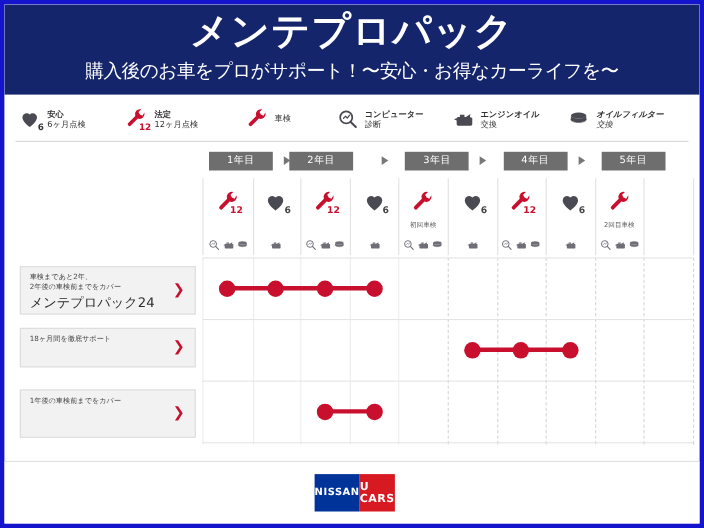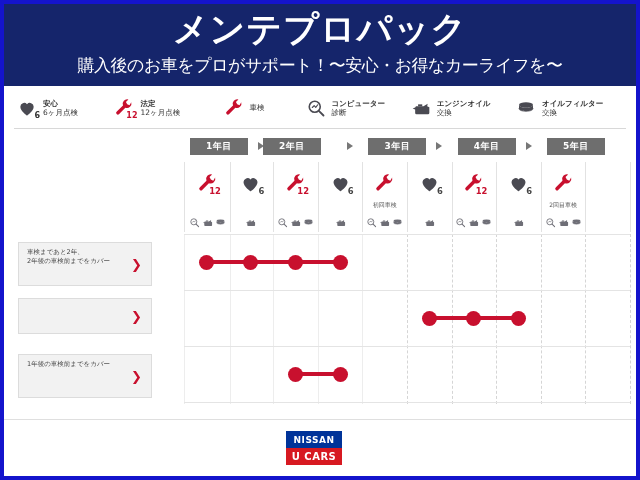--- a/index.html
+++ b/index.html
@@ -39,21 +39,21 @@
   .lg-txt b{font-weight:bold;display:block;}
   .lg-txt span{display:block;}
   .legend-rule{
     position:absolute;left:10px;top:124px;width:612px;height:1px;background:#d8d8d8;
   }
 
   
   .years{position:absolute;left:180px;top:134px;width:446px;height:19px;}
   .yearbox{
     position:absolute;top:0;height:17px;width:58px;background:#6e6e6e;
-    color:#fff;font-size:9px;font-weight:bold;text-align:center;line-height:17px;
+    color:#fff;font-size:9px;font-weight:normal;text-align:center;line-height:17px;
     letter-spacing:0.5px;
   }
   .yarrow{
     position:absolute;top:4px;width:0;height:0;
     border-left:6px solid #777;border-top:4.5px solid transparent;border-bottom:4.5px solid transparent;
   }
 
   
   .grid{position:absolute;left:180px;top:158px;width:446px;height:70px;}
   .gcol{
@@ -69,21 +69,21 @@
   
   .rowarea{position:absolute;left:180px;top:230px;width:446px;height:170px;}
   .rcol{
     position:absolute;top:0;width:44.6px;height:170px;border-right:1px solid #ededed;
   }
   .rcol.first{border-left:1px solid #ededed;}
   .rcol.dash{border-right:1px dashed #d5d5d5;}
   .rrule{position:absolute;left:0;width:446px;height:1px;background:#e4e4e4;}
 
   .label{
-    position:absolute;left:14px;width:134px;
+    position:absolute;left:14px;width:160px;
     background:#f2f2f2;border:1px solid #dcdcdc;
     box-sizing:border-box;padding:5px 6px 6px 8px;
   }
   .lsmall{font-size:6.5px;color:#444;line-height:9px;white-space:nowrap;}
   .lbig{font-size:12px;color:#2b2b2b;line-height:16px;margin-top:1px;white-space:nowrap;}
   .lchev{
     position:absolute;right:9px;top:50%;transform:translateY(-50%);
     color:#c8102e;font-size:13px;font-weight:bold;line-height:1;
   }
 
@@ -91,21 +91,21 @@
   .dot{
     position:absolute;width:13px;height:13px;border-radius:50%;
     background:#c8102e;box-shadow:0 0 0 1px #c8102e;
   }
 
   
   .footer{
     position:absolute;left:0;bottom:0;width:632px;height:56px;background:#fff;
     display:flex;align-items:center;justify-content:center;
   }
-  .nissan-logo{width:56px;height:34px;display:flex;flex-direction:column;margin-right:12px;}
+  .nissan-logo{width:56px;height:34px;display:flex;flex-direction:row;margin-right:12px;}
   .nl-top{flex:1;background:#003399;color:#fff;font-size:9px;font-weight:bold;
           display:flex;align-items:center;justify-content:center;letter-spacing:0.5px;}
   .nl-bot{flex:1;background:#d71921;color:#fff;font-size:10px;font-weight:bold;
           display:flex;align-items:center;justify-content:center;letter-spacing:0.5px;}
   .corp{font-size:24px;font-weight:bold;color:#111;letter-spacing:0.5px;white-space:nowrap;}
   .footline{position:absolute;left:0;bottom:56px;width:632px;height:1px;background:#dfdfdf;}
 </style>
 </head>
 <body>
 
@@ -167,21 +167,21 @@
           <span style="position:relative;display:inline-block;line-height:0;"><svg width="20" height="20" viewBox="0 0 24 24">
               <path fill="#4a4a52" d="M6 10h9l5-3.2-0.6 3.1L22 11.2V18a1.6 1.6 0 0 1-1.6 1.6H6.6A1.6 1.6 0 0 1 5 18v-4.2L2 12.6l3-1.1z"></path>
               <path fill="#4a4a52" d="M8.5 7.6h5V10h-5z"></path>
             </svg></span>
         </span>
         <span class="lg-txt">
           <b>エンジンオイル</b>
           <span>交換</span>
         </span>
       </div>
-      <div class="lg-item" style="width: 104px;">
+      <div class="lg-item" style="width: 104px; font-style: italic;">
         <span class="lg-ico">
           <span style="position:relative;display:inline-block;line-height:0;"><svg width="20" height="20" viewBox="0 0 24 24">
               <ellipse cx="12" cy="8.4" rx="8.4" ry="3.2" fill="#4a4a52"></ellipse>
               <path fill="#4a4a52" d="M3.6 8.4v4.2c0 1.8 3.8 3.2 8.4 3.2s8.4-1.4 8.4-3.2V8.4c0 1.8-3.8 3.2-8.4 3.2S3.6 10.2 3.6 8.4z"></path>
               <ellipse cx="12" cy="12.8" rx="8.4" ry="3.2" fill="none" stroke="#4a4a52" stroke-width="0.8"></ellipse>
             </svg></span>
         </span>
         <span class="lg-txt">
           <b>オイルフィルター</b>
           <span>交換</span>
@@ -411,23 +411,25 @@
       <div class="dot" style="left: 283.4px; top: 77.5px;"></div>
       <div class="dot" style="left: 328px; top: 77.5px;"></div>
       <div class="track" style="left: 111.5px; width: 44.6px; top: 138px;"></div>
       <div class="dot" style="left: 105px; top: 133.5px;"></div>
       <div class="dot" style="left: 149.6px; top: 133.5px;"></div>
     </div>
   <div id="labels">
       <div class="label" style="top: 238px; height: 44px;">
         <div class="lsmall">車検まであと2年、</div>
         <div class="lsmall">2年後の車検前までをカバー</div>
+        <div class="lbig">メンテプロパック24</div>
         <div class="lchev">❯</div>
       </div>
       <div class="label" style="top: 294px; height: 36px;">
+        <div class="lsmall">18ヶ月間を徹底サポート</div>
         <div class="lchev">❯</div>
       </div>
       <div class="label" style="top: 350px; height: 44px;">
         <div class="lsmall">1年後の車検前までをカバー</div>
         <div class="lchev">❯</div>
       </div>
     </div>
 
   <div class="footline"></div>
   <div class="footer">

